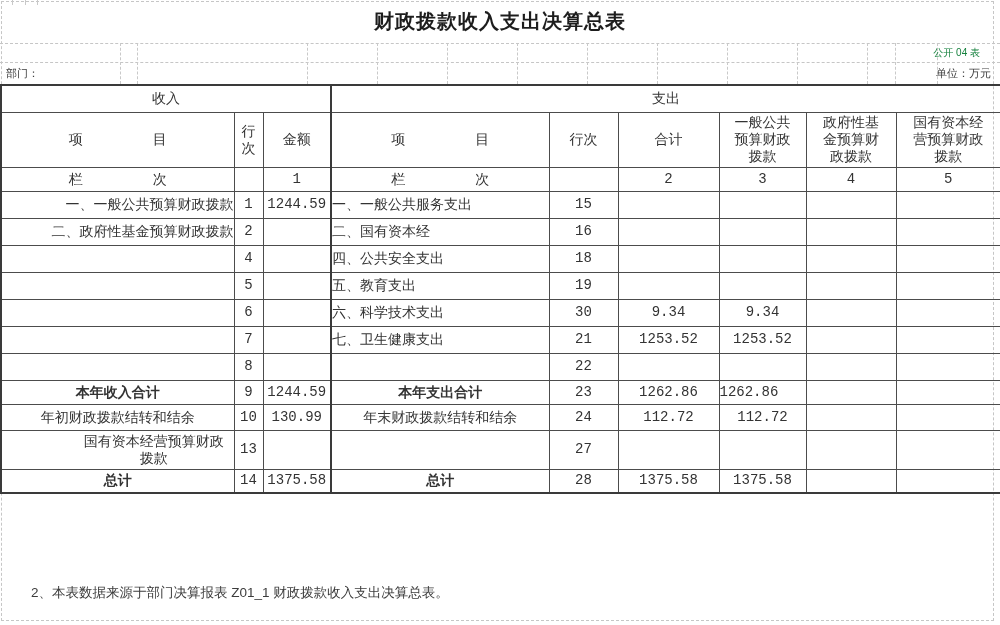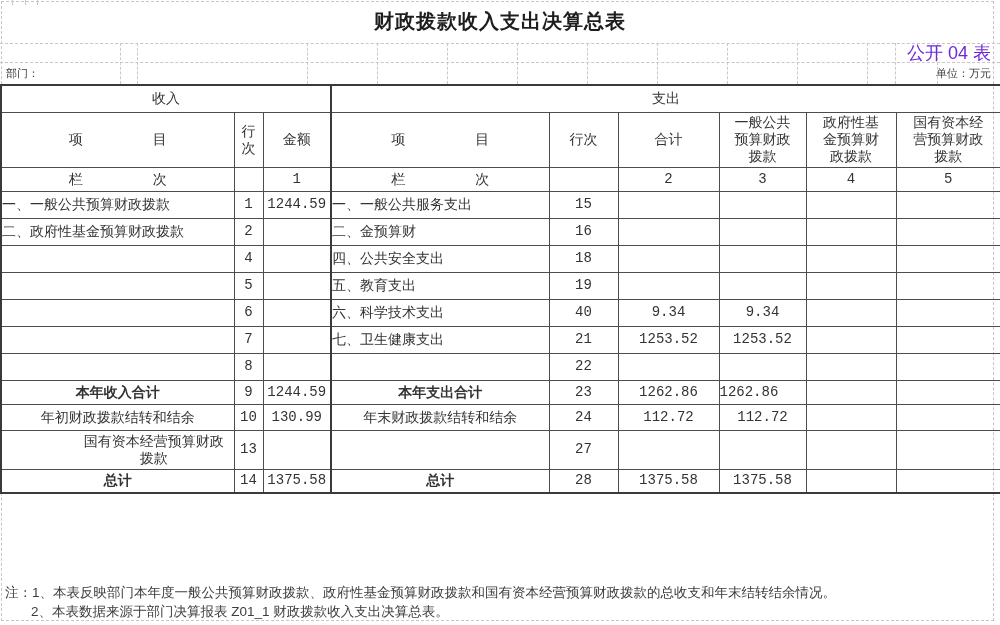--- a/index.html
+++ b/index.html
@@ -9,37 +9,37 @@
   #dash-rect{position:absolute;left:1px;top:1px;width:991px;height:618px;
              border:1px dashed #c6c6c6;pointer-events:none;}
   .dh{position:absolute;left:0;width:1000px;height:0;border-top:1px dashed #c6c6c6;}
   .dv{position:absolute;width:0;border-left:1px dashed #c9c9c9;}
   
   #title-row{position:absolute;left:0;top:0;width:1000px;height:43px;
              display:flex;align-items:center;justify-content:center;
              font-size:20px;font-weight:bold;letter-spacing:1px;color:#1d1d1d;}
   #doc-row{position:absolute;left:0;top:43px;width:1000px;height:19px;
            display:flex;align-items:center;justify-content:flex-end;
-           font-size:18px;color:#6d28d9;padding-right:9px;box-sizing:border-box;}
+           font-size:10px;color:#15803d;padding-right:20px;box-sizing:border-box;}
   #meta-row{position:absolute;left:0;top:62px;width:1000px;height:22px;
             display:flex;align-items:center;justify-content:space-between;
             font-size:11px;color:#3c3c3c;padding:0 9px 0 6px;box-sizing:border-box;}
   
   #main-table{position:absolute;left:0;top:84px;width:1000px;
               border-collapse:collapse;table-layout:fixed;
               border:2px solid #3a3a3a;}
   #main-table td{border:1px solid #4c4c4c;padding:0;vertical-align:middle;
                  font-size:14px;color:#333;overflow:hidden;line-height:17px;}
   .band-row{height:27px;}
   .band-row td{text-align:center;border-bottom-width:2px;border-bottom-color:#3a3a3a;}
   .head-row{height:55px;}
   .head-row td{text-align:center;white-space:pre-line;line-height:17px;}
   .lanci-row{height:24px;padding-left:24px;}
   .lanci-row td{text-align:center;border-bottom-width:2px;border-bottom-color:#3a3a3a;}
-  .c0{text-align:left;padding-left:7px;}
+  .c0{text-align:right;padding-left:7px;}
   .c3{text-align:left;padding-left:7px;}
   .sec{border-left-width:2px !important;border-left-color:#3a3a3a !important;}
   .cval{font-family:"Liberation Mono","DejaVu Sans Mono",monospace;
         font-size:13px;text-align:center;color:#3d3d3d;}
   .bold{font-weight:bold;color:#1d1d1d;}
   .ctr{text-align:center;padding-left:0;}
   .left-num{text-align:left;padding-left:3px;}
   .tt{border-top-width:2px;border-top-color:#3a3a3a;}
   .wrapspan{display:inline-block;width:140px;text-align:center;line-height:17px;}
   
@@ -137,21 +137,21 @@
           <td class="cval">15</td>
           <td class="cval"></td>
           <td class="cval"></td>
           <td class="cval"></td>
           <td class="cval"></td>
         </tr>
         <tr style="height: 27px;">
           <td class="c0">二、政府性基金预算财政拨款</td>
           <td class="cval">2</td>
           <td class="cval"></td>
-          <td class="c3 sec">二、金预算财</td>
+          <td class="c3 sec">二、国有资本经</td>
           <td class="cval">16</td>
           <td class="cval"></td>
           <td class="cval"></td>
           <td class="cval"></td>
           <td class="cval"></td>
         </tr>
         <tr style="height: 27px;">
           <td class="c0"></td>
           <td class="cval">4</td>
           <td class="cval"></td>
@@ -171,21 +171,21 @@
           <td class="cval"></td>
           <td class="cval"></td>
           <td class="cval"></td>
           <td class="cval"></td>
         </tr>
         <tr style="height: 27px;">
           <td class="c0"></td>
           <td class="cval">6</td>
           <td class="cval"></td>
           <td class="c3 sec">六、科学技术支出</td>
-          <td class="cval">40</td>
+          <td class="cval">30</td>
           <td class="cval">9.34</td>
           <td class="cval">9.34</td>
           <td class="cval"></td>
           <td class="cval"></td>
         </tr>
         <tr style="height: 27px;">
           <td class="c0"></td>
           <td class="cval">7</td>
           <td class="cval"></td>
           <td class="c3 sec">七、卫生健康支出</td>
@@ -247,17 +247,16 @@
           <td class="cval tt">28</td>
           <td class="cval tt">1375.58</td>
           <td class="cval tt">1375.58</td>
           <td class="cval tt"></td>
           <td class="cval tt"></td>
         </tr>
       </tbody>
   </table>
 
   <div id="notes">
-    <div id="note-line-1">注：1、本表反映部门本年度一般公共预算财政拨款、政府性基金预算财政拨款和国有资本经营预算财政拨款的总收支和年末结转结余情况。</div>
     <div id="note-line-2">2、本表数据来源于部门决算报表 Z01_1 财政拨款收入支出决算总表。</div>
   </div>
 
 </div>
 
 </body></html>

